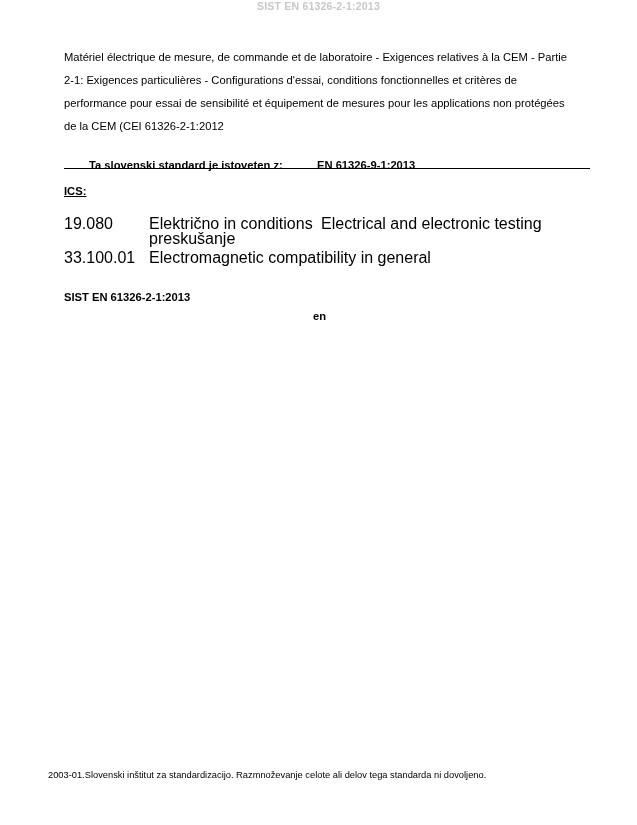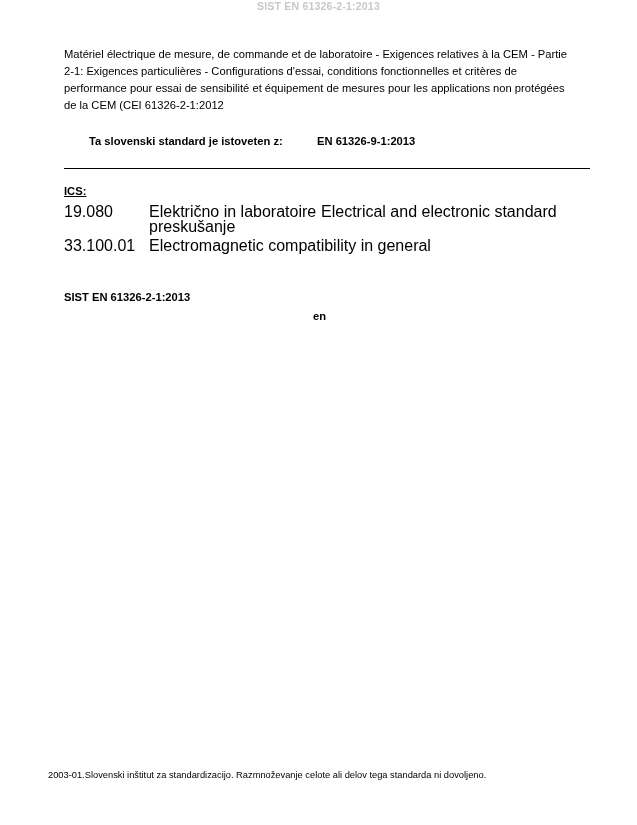--- a/index.html
+++ b/index.html
@@ -33,21 +33,21 @@
     letter-spacing: 0.2px;
   }
   .content {
     position: absolute;
     left: 64px;
     top: 46px;
     width: 526px;
   }
   .title-block {
     font-size: 11.2px;
-    line-height: 17px;
+    line-height: 23px;
     color: #000;
     width: 505px;
   }
   .istoveten-row {
     margin-top: 21px;
     font-size: 11.2px;
     font-weight: bold;
     display: flex;
     margin-left: 25px;
   }
@@ -69,21 +69,21 @@
   .ics-block {
     position: absolute;
     left: 64px;
     top: 185px;
     width: 526px;
   }
   .ics-title {
     font-size: 11.2px;
     font-weight: bold;
     text-decoration: underline;
-    margin-bottom: 8px;
+    margin-bottom: 20px;
   }
   .ics-row {
     display: flex;
     font-size: 16px;
     line-height: 14.6px;
     margin-bottom: 5px;
   }
   .ics-code {
     width: 85px;
     flex: 0 0 85px;
@@ -138,22 +138,22 @@
     </div>
   </div>
 
   <div class="rule"></div>
 
   <div class="ics-block">
     <div class="ics-title">ICS:</div>
 
     <div class="ics-row">
       <div class="ics-code">19.080</div>
-      <div class="ics-sl">Električno in laboratoire preskušanje</div>
-      <div class="ics-en">Electrical and electronic standard</div>
+      <div class="ics-sl">Električno in conditions preskušanje</div>
+      <div class="ics-en">Electrical and electronic testing</div>
     </div>
 
     <div class="ics-row">
       <div class="ics-code">33.100.01</div>
       <div class="ics-en">Electromagnetic compatibility in general</div>
     </div>
   </div>
 
   <div class="std-row">
     <div class="std-id">SIST EN 61326-2-1:2013</div>

